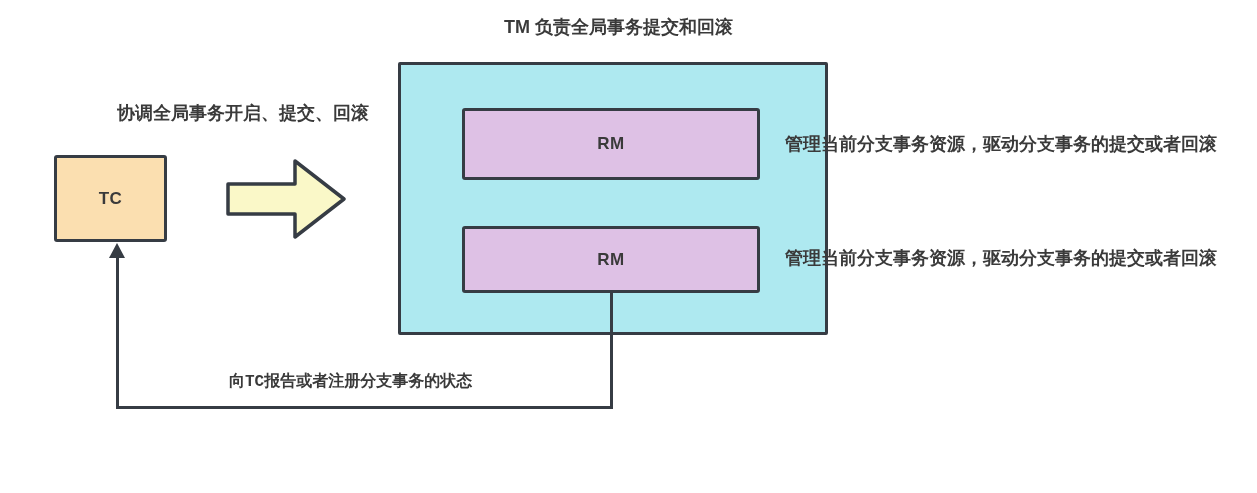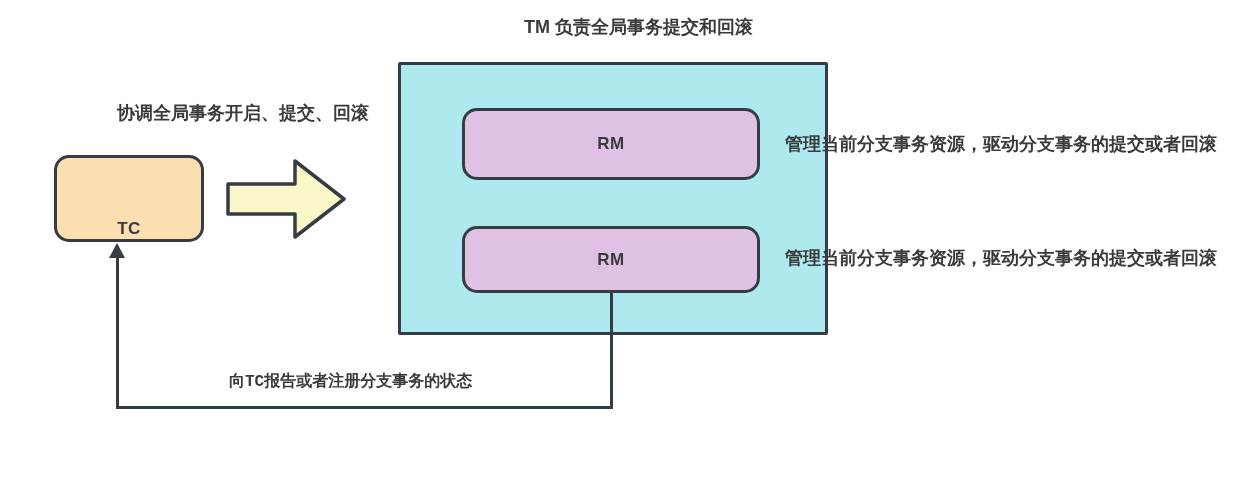--- a/index.html
+++ b/index.html
@@ -26,30 +26,29 @@
     line-height:22px;
     white-space:nowrap;
     color:var(--text);
     z-index:3;
   }
   .caption.small{font-size:16px;}
   .node{
     position:absolute;
     box-sizing:border-box;
     border:3px solid var(--border);
-    border-radius:15px;
+    border-radius:3px;
     display:flex;align-items:center;justify-content:center;
     font-weight:bold;font-size:17px;color:var(--text);
     letter-spacing:.5px;
   }
   .tc-node{
-    left:54px;top:155px;width:150px;height:87px;
+    left:54px;top:155px;width:113px;height:87px;
     background:var(--tc-fill);
     z-index:2;
-    align-items:flex-end;
   }
   .container-box{
     position:absolute;
     left:398px;top:62px;width:430px;height:273px;
     box-sizing:border-box;
     border:3px solid var(--border);
     border-radius:2px;
     background:var(--container-fill);
     z-index:1;
   }
@@ -78,21 +77,21 @@
   .line.v-to-tc{left:116px;top:255px;width:3px;height:154px;}
   .arrowhead-up{
     position:absolute;
     left:109px;top:243px;
     width:0;height:0;
     border-left:8px solid transparent;
     border-right:8px solid transparent;
     border-bottom:15px solid var(--border);
     z-index:2;
   }
-  .title{left:524px;top:16px;}
+  .title{left:504px;top:16px;}
   .label-tc-role{left:117px;top:102px;text-align:center;}
   .label-rm1-role{left:785px;top:133px;}
   .label-rm2-role{left:785px;top:247px;}
   .label-report{left:229px;top:371px;font-family:Liberation Mono, monospace;}
 </style>
 </head>
 <body>
 
 <div class="canvas">
 

